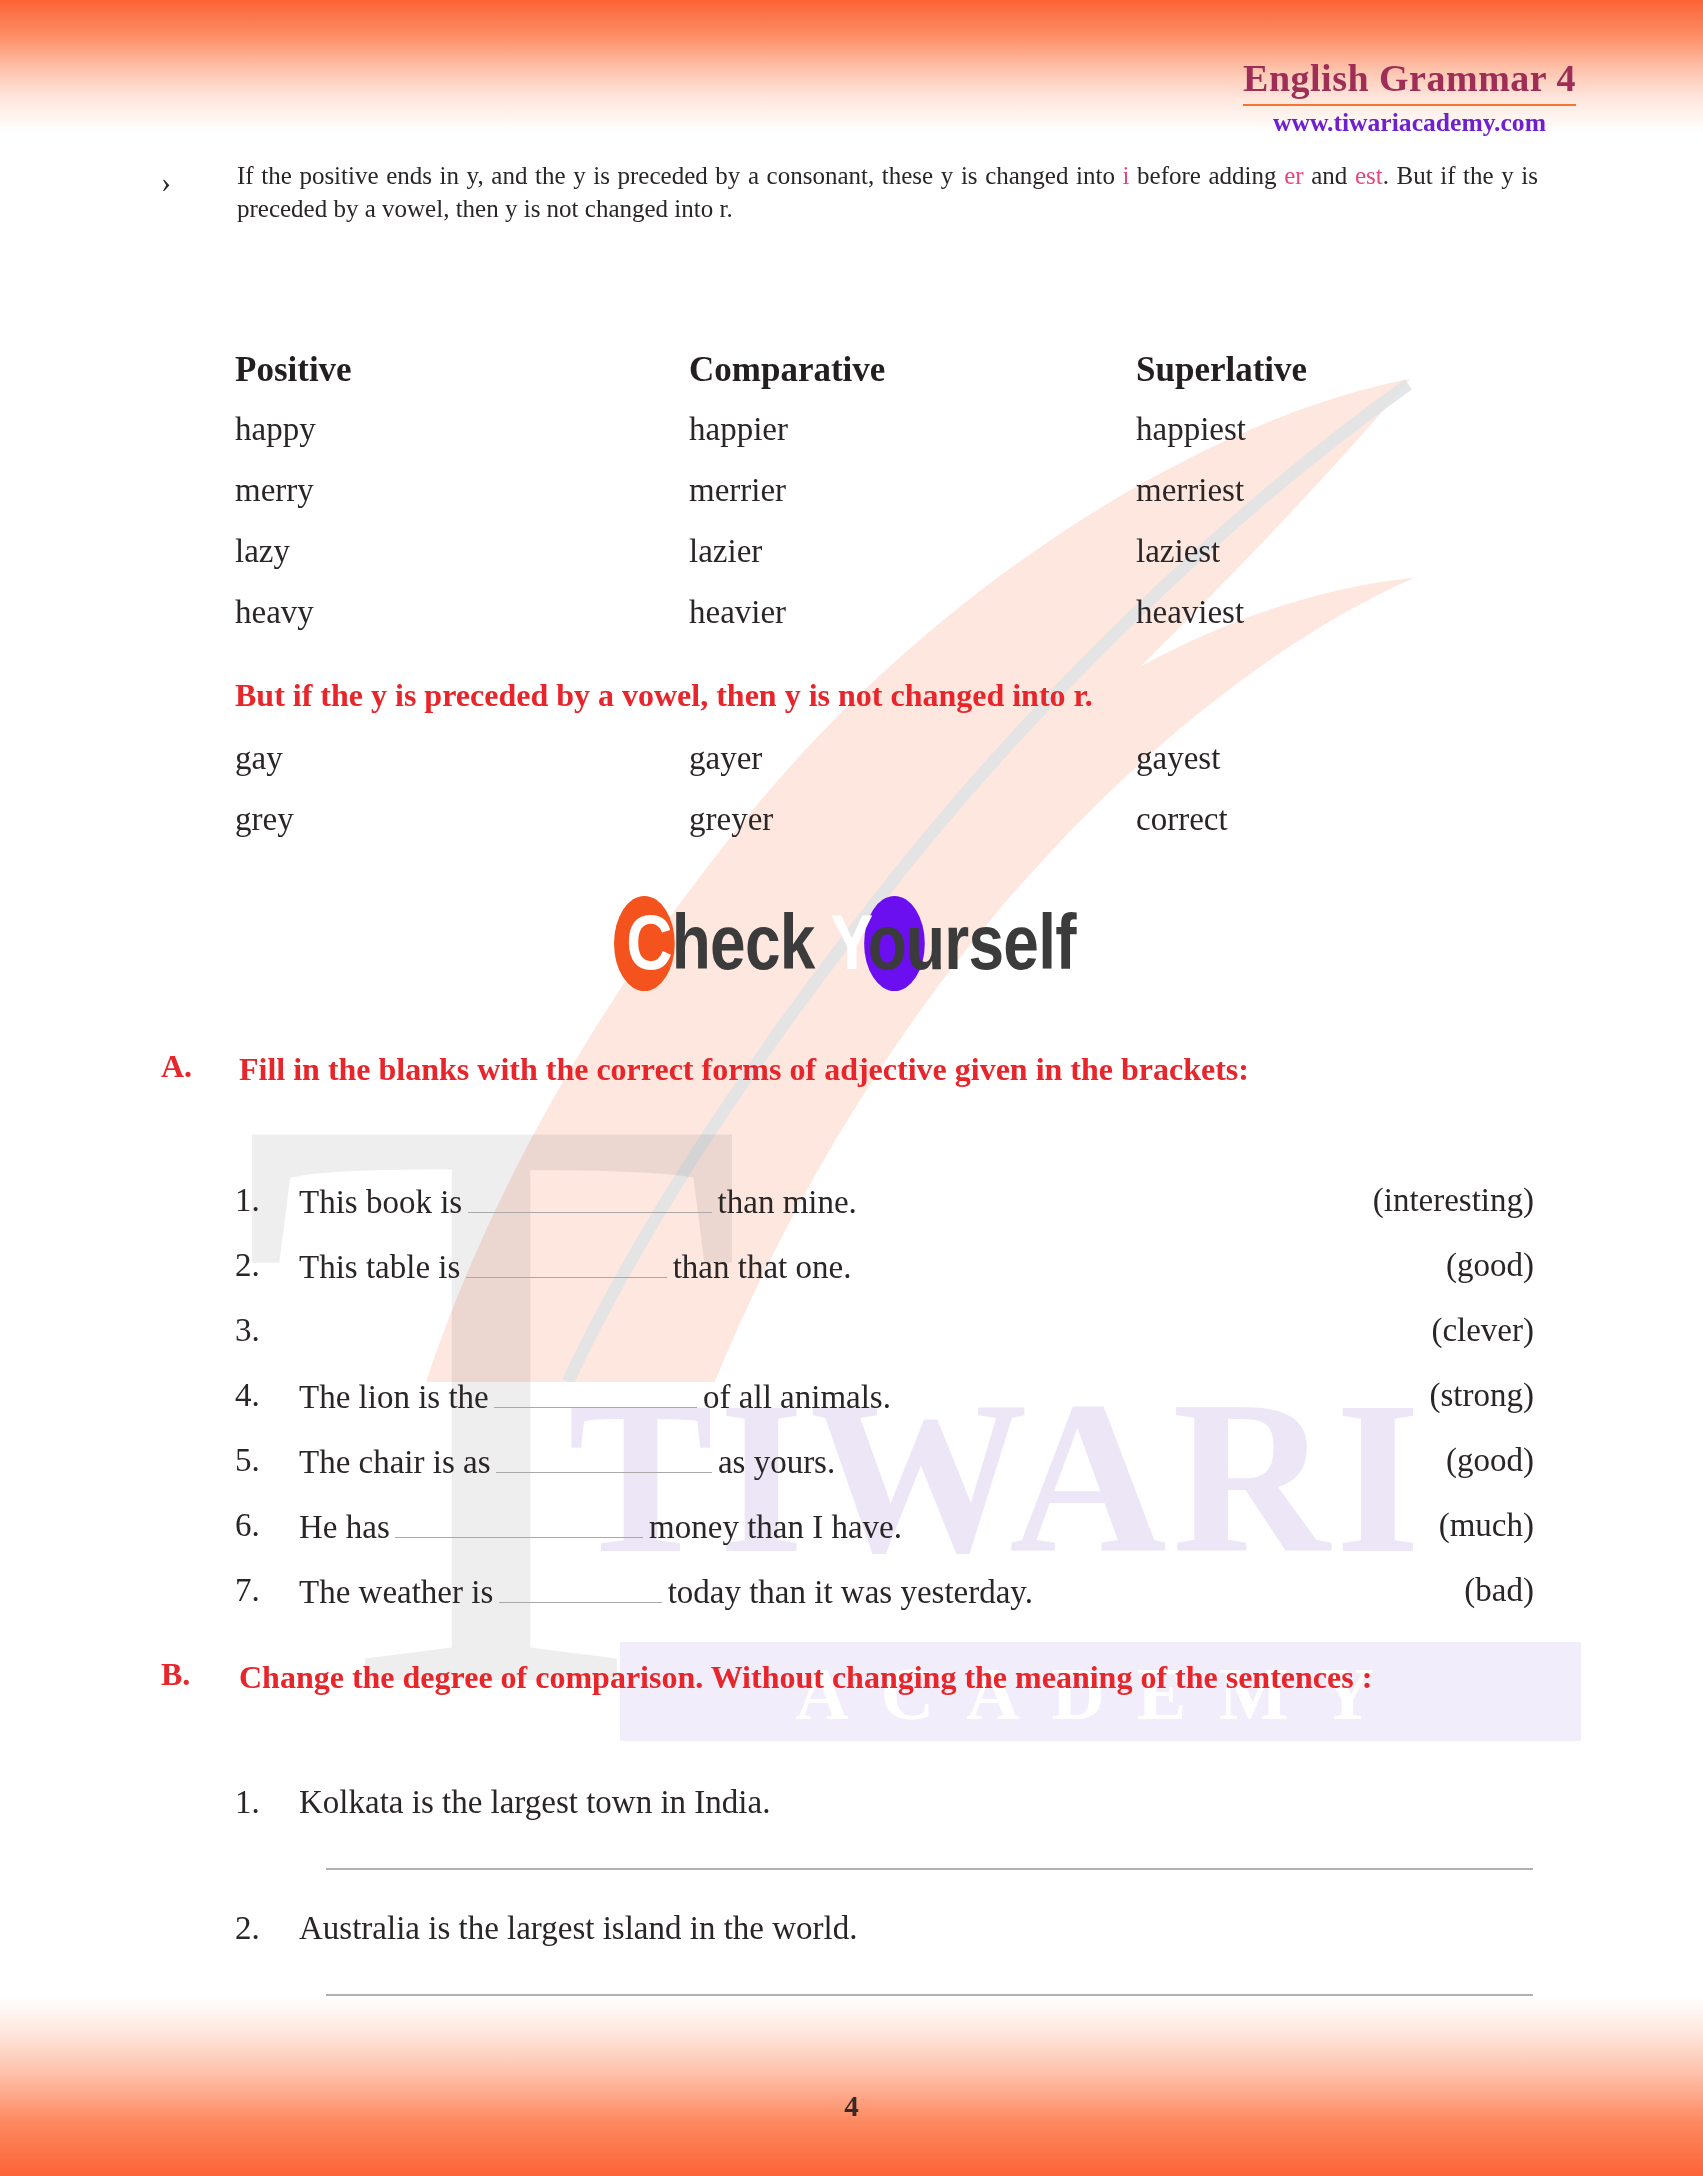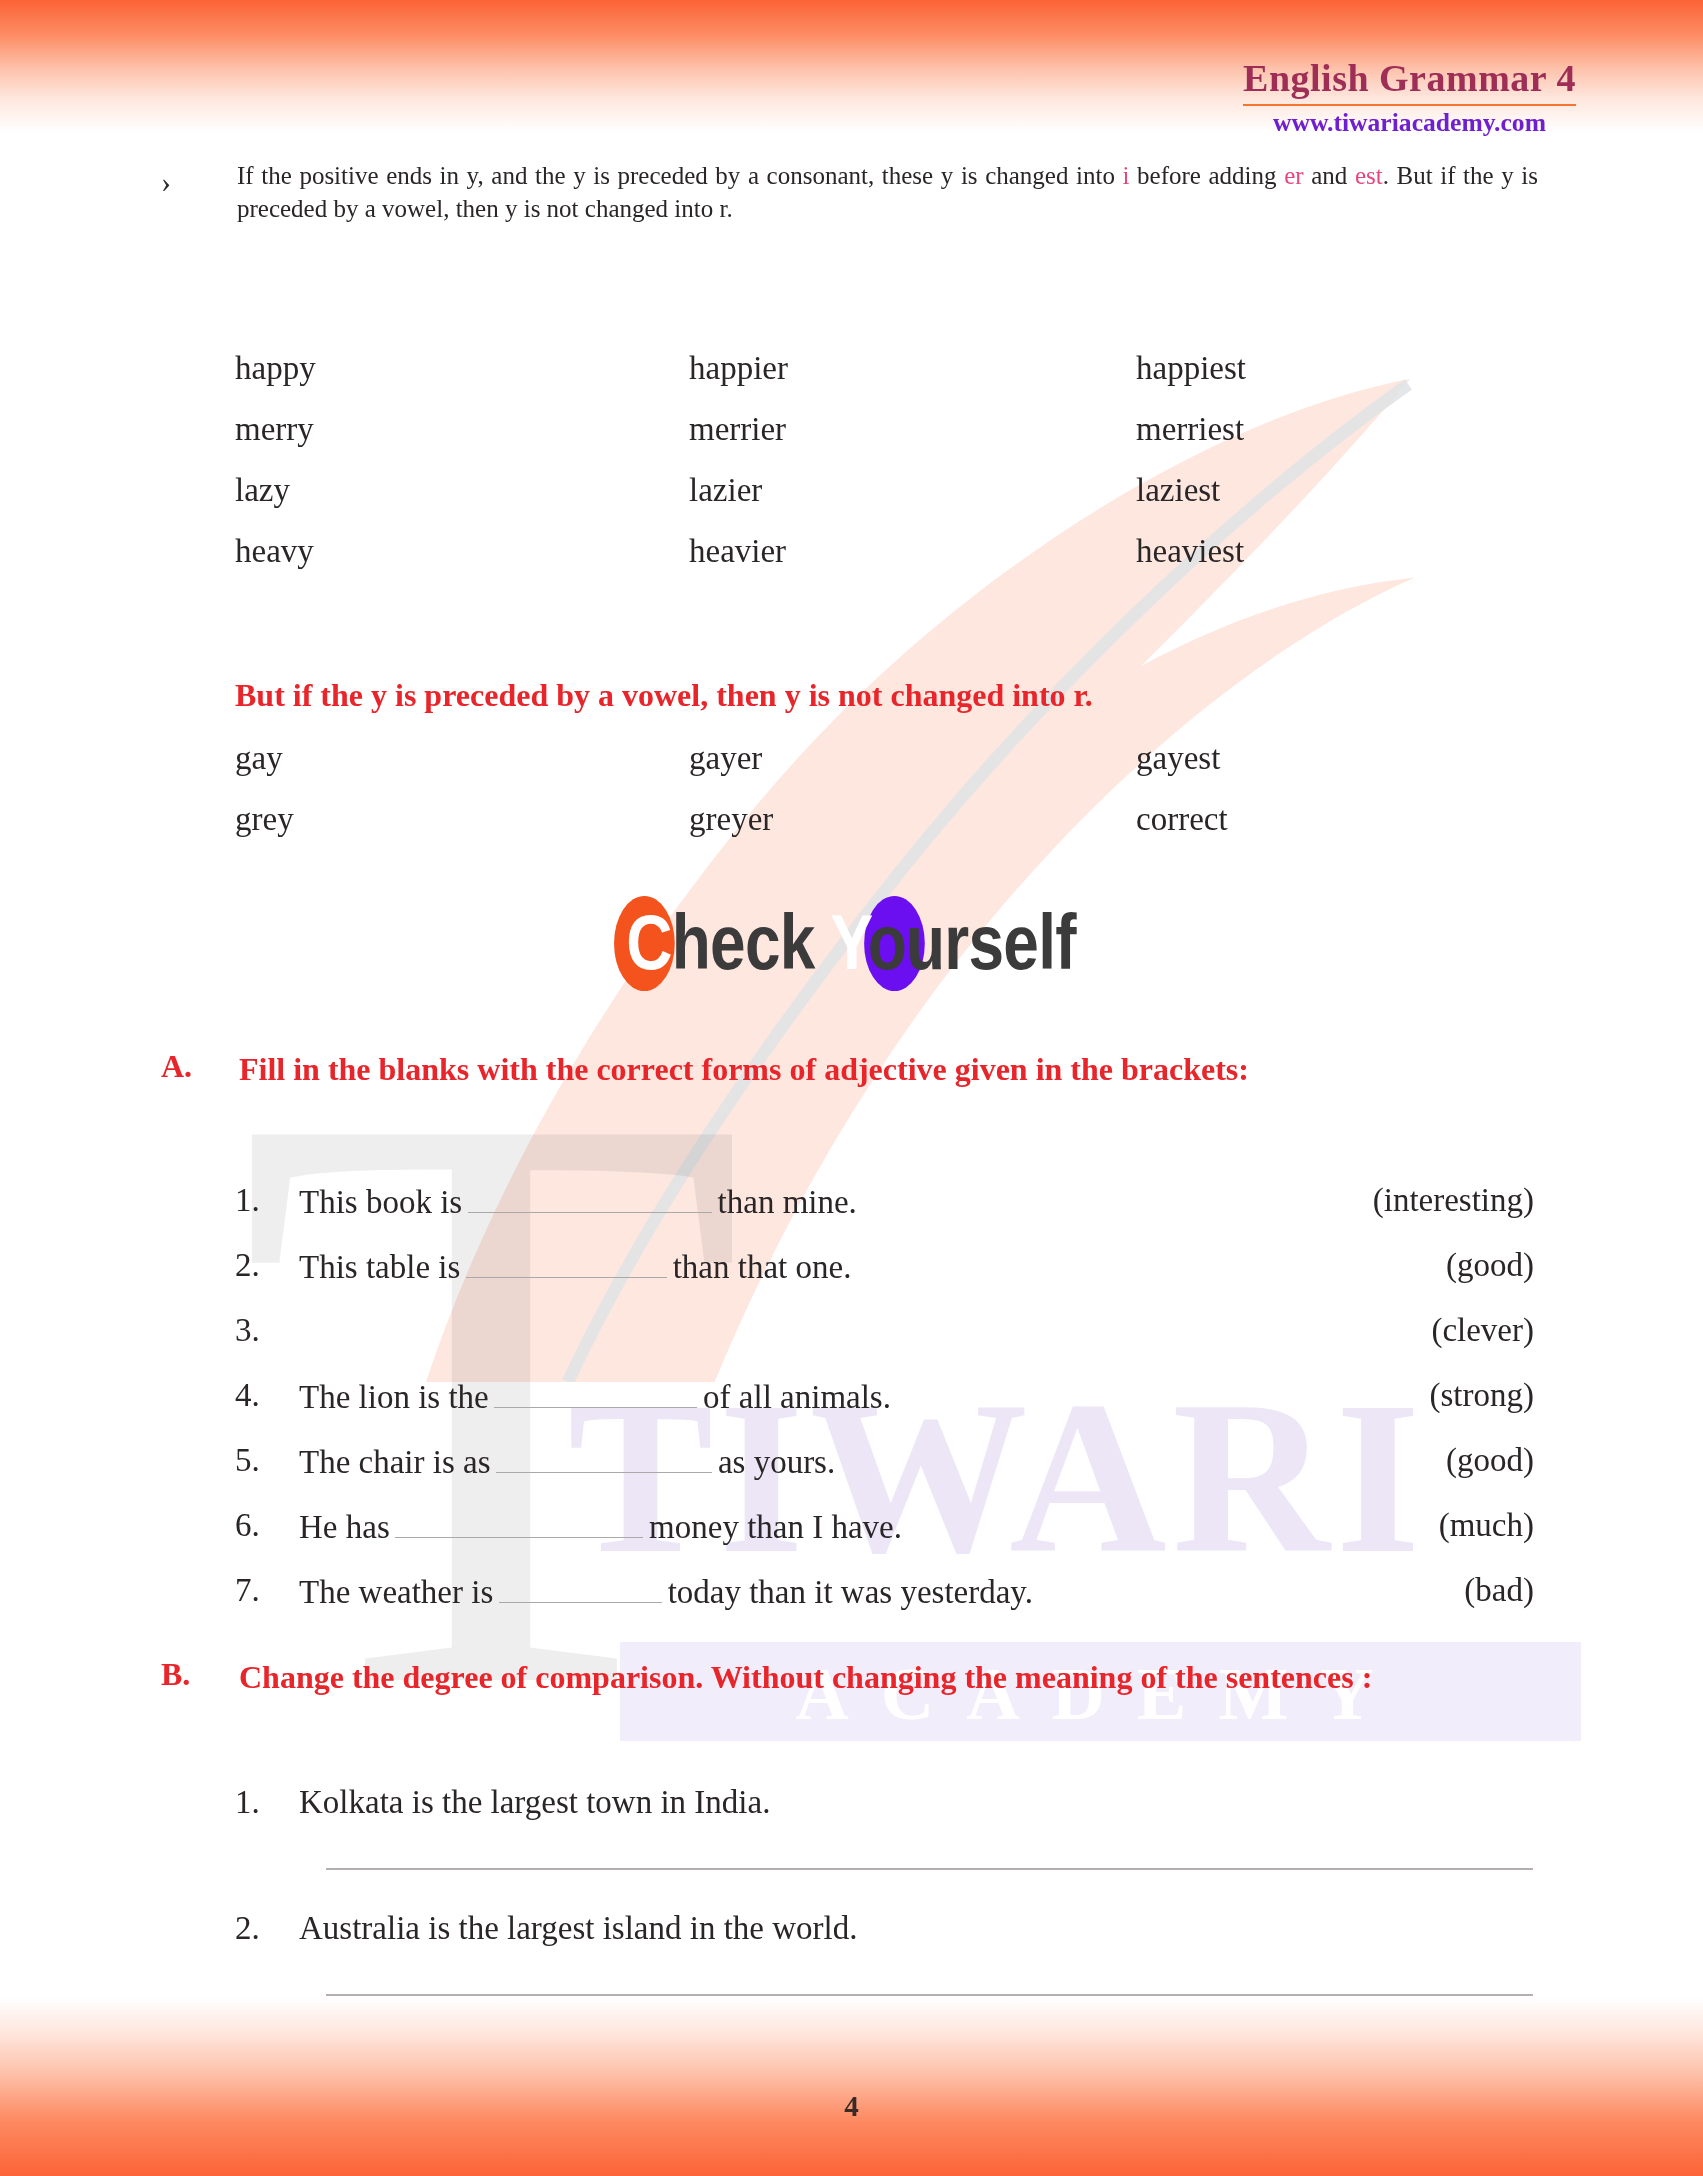--- a/index.html
+++ b/index.html
@@ -277,20 +277,25 @@
     <div class="hdr-rule"></div>
     <div class="hdr-url">www.tiwariacademy.com</div>
   </div>
 
   <div class="intro">
     <span class="intro-bullet">›</span>
     <div class="intro-text"><span>If the positive ends in y, and the y is preceded by a consonant, these y is changed into </span><span class="hl">i</span><span> before adding </span><span class="hl">er</span><span> and </span><span class="hl">est</span><span>. But if the y is preceded by a vowel, then y is not changed into r.</span></div>
   </div>
 
   <div class="tbl">
+    <div class="trow thead">
+      <span class="c1">Positive</span>
+      <span class="c2">Comparative</span>
+      <span class="c3">Superlative</span>
+    </div>
     <div class="trow tbody">
       <span class="c1">happy</span>
       <span class="c2">happier</span>
       <span class="c3">happiest</span>
     </div>
     <div class="trow tbody">
       <span class="c1">merry</span>
       <span class="c2">merrier</span>
       <span class="c3">merriest</span>
     </div>

